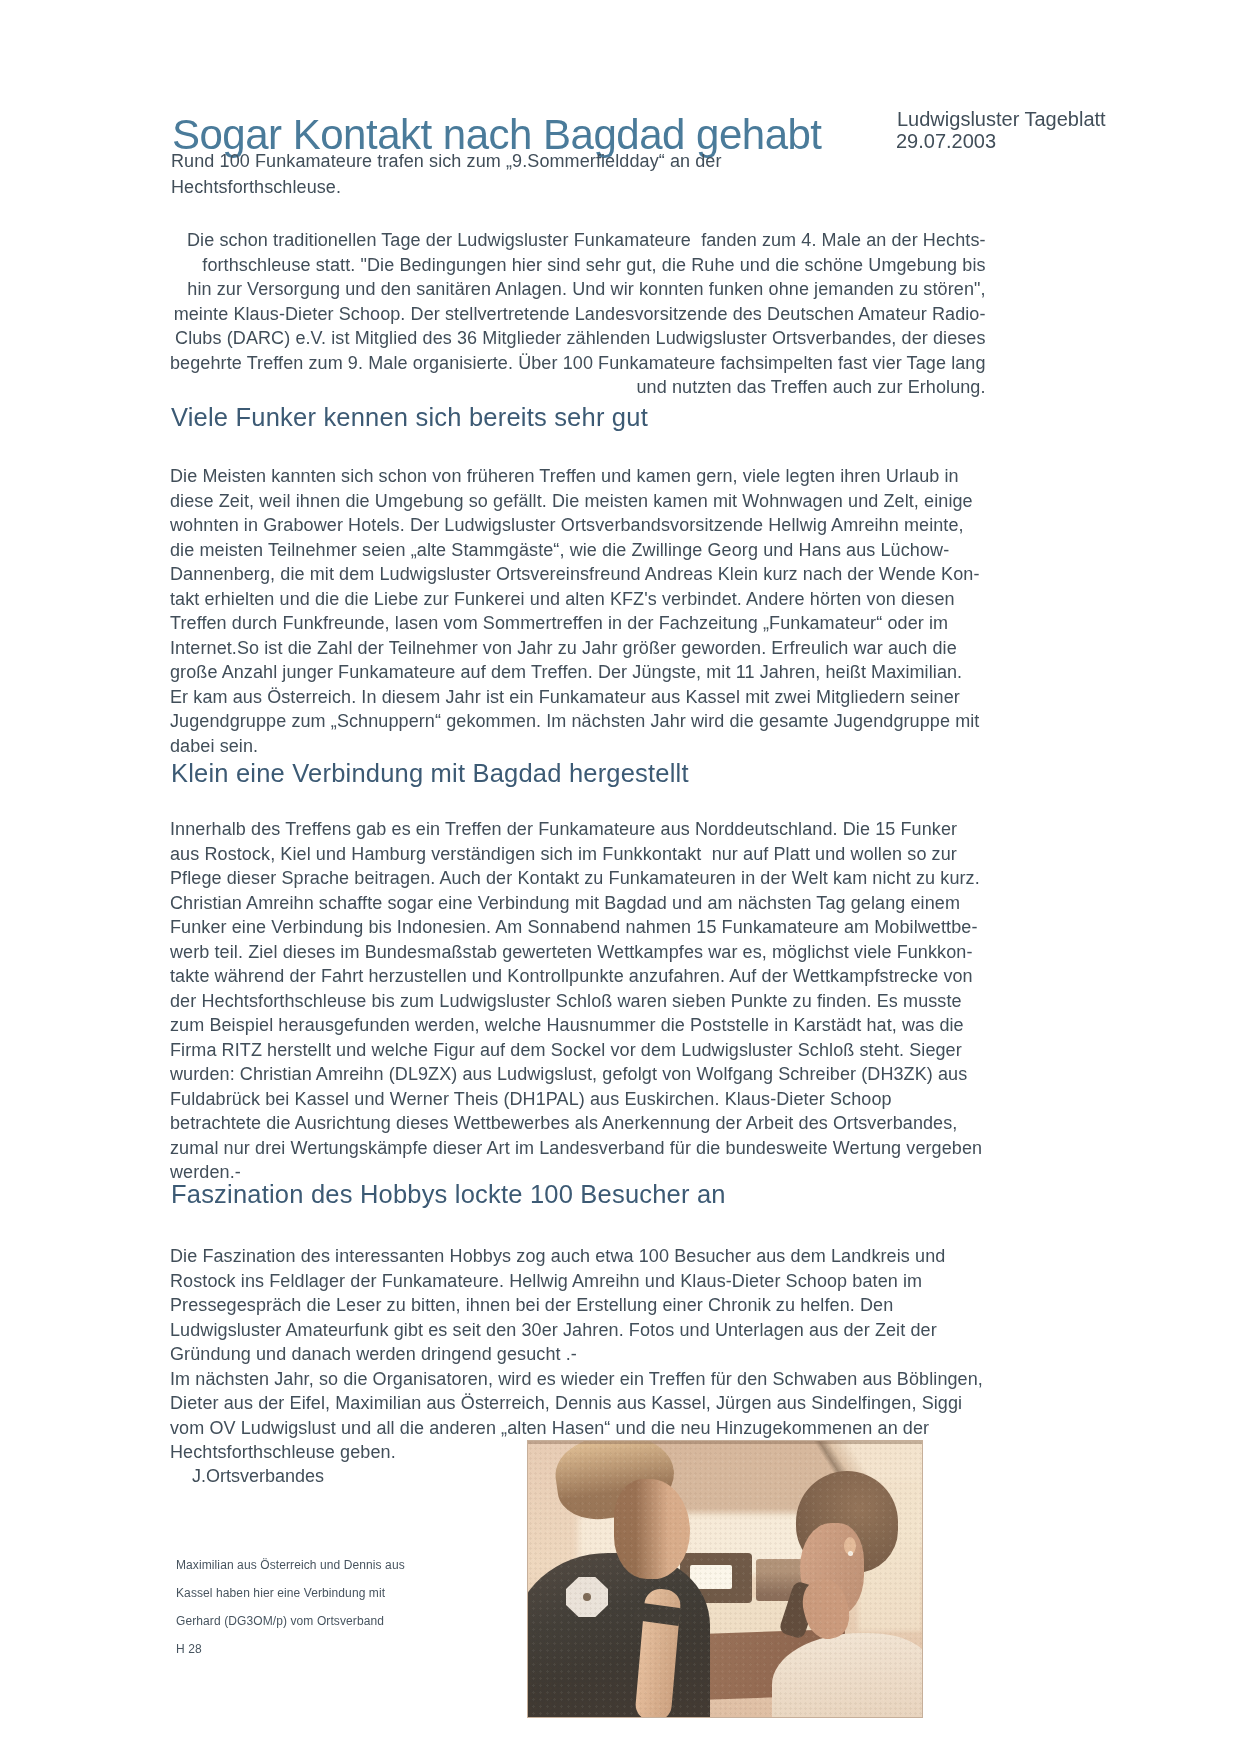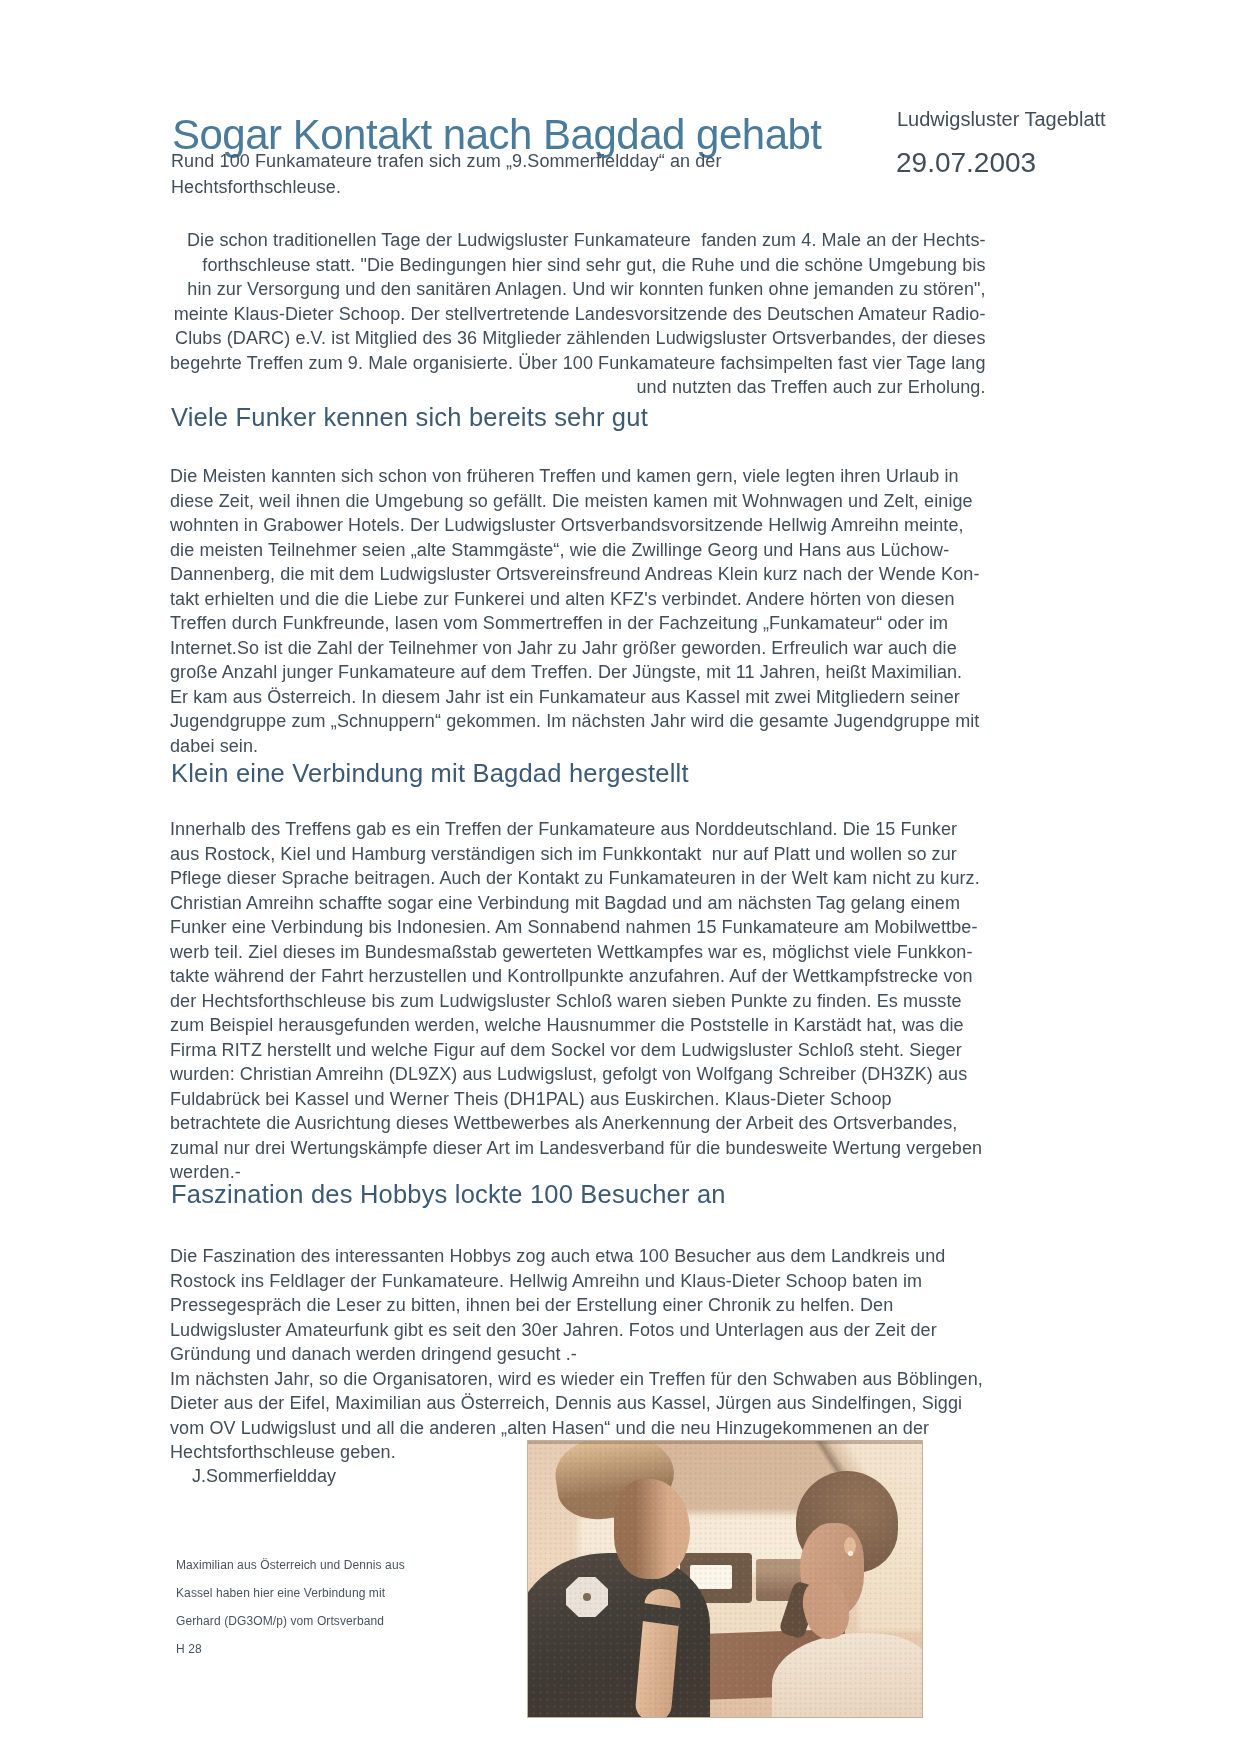--- a/index.html
+++ b/index.html
@@ -3,21 +3,21 @@
 <meta charset="utf-8">
 <style>
   html,body{margin:0;padding:0;}
   body{width:1240px;height:1754px;background:#ffffff;position:relative;overflow:hidden;
        font-family:"Liberation Sans","DejaVu Sans",sans-serif;
        --title:#4a7b9a; --heading:#3c5a74; --body:#414e59; --caption:#47545f;}
   .abs{position:absolute;}
   .title{left:172px;top:84px;font-size:42px;line-height:46px;font-weight:400;
          letter-spacing:-0.5px;color:var(--title);white-space:pre;}
   .src{left:897px;top:106px;font-size:20px;line-height:26px;color:var(--body);white-space:pre;}
-  .date{left:896px;top:150px;font-size:28px;line-height:26px;color:var(--body);white-space:pre;}
+  .date{left:896px;top:128px;font-size:20px;line-height:26px;color:var(--body);white-space:pre;}
   .para{white-space:pre;font-size:18px;line-height:24.5px;color:var(--body);letter-spacing:0.1px;margin-top:16px;}
   .subtitle{left:171px;top:132px;line-height:26px;}
   .p1{left:170px;top:212px;text-align:right;}
   .h{white-space:pre;font-size:25.5px;line-height:31px;font-weight:400;color:var(--heading);letter-spacing:0.2px;text-align:right;}
   .h2pos{left:171px;top:381px;}
   .h3pos{left:171px;top:737px;}
   .h4pos{left:171px;top:1158px;}
   .p2{left:170px;top:448px;}
   .p3{left:170px;top:801px;}
   .p4{left:170px;top:1228px;}
@@ -137,21 +137,21 @@
 <div class="abs para p4">Die Faszination des interessanten Hobbys zog auch etwa 100 Besucher aus dem Landkreis und
 Rostock ins Feldlager der Funkamateure. Hellwig Amreihn und Klaus-Dieter Schoop baten im
 Pressegespräch die Leser zu bitten, ihnen bei der Erstellung einer Chronik zu helfen. Den
 Ludwigsluster Amateurfunk gibt es seit den 30er Jahren. Fotos und Unterlagen aus der Zeit der
 Gründung und danach werden dringend gesucht .-
 Im nächsten Jahr, so die Organisatoren, wird es wieder ein Treffen für den Schwaben aus Böblingen,
 Dieter aus der Eifel, Maximilian aus Österreich, Dennis aus Kassel, Jürgen aus Sindelfingen, Siggi
 vom OV Ludwigslust und all die anderen „alten Hasen“ und die neu Hinzugekommenen an der
 Hechtsforthschleuse geben.</div>
 
-<div class="abs sig">J.Sommerfieldday</div>
+<div class="abs sig">J.Ortsverbandes</div>
 <div class="abs para caption">Maximilian aus Österreich und Dennis aus
 Kassel haben hier eine Verbindung mit
 Gerhard (DG3OM/p) vom Ortsverband
 H 28</div>
 
 <div class="abs photo">
   <div class="ph ph-foliage"></div>
   <div class="ph ph-corner"></div>
   <div class="ph ph-window"></div>
   <div class="ph ph-rightlight"></div>

